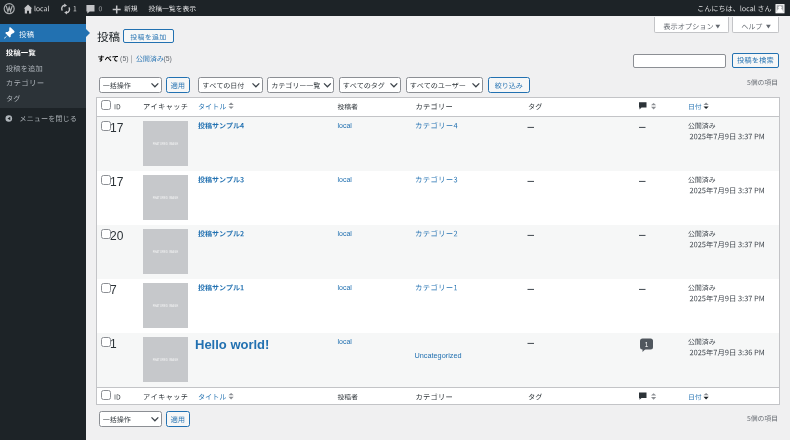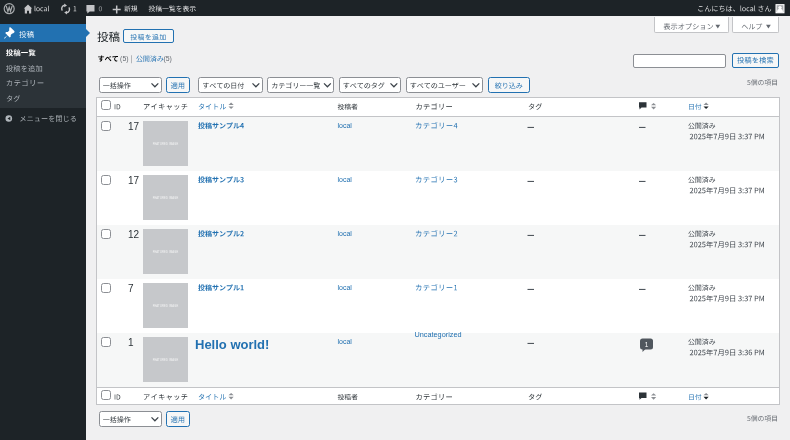--- a/index.html
+++ b/index.html
@@ -12,21 +12,21 @@
 #addnew{position:absolute;left:122.5px;top:29.1px;width:51.6px;height:14.3px;border:1px solid #2271b1;border-radius:2px;background:#f6f7f7}
 #sinput{position:absolute;left:633px;top:53.5px;width:92.7px;height:14.2px;background:#fff;border:1px solid #8c8f94;border-radius:2px}
 #sbtn{position:absolute;left:732px;top:53.3px;width:46.8px;height:14.7px;background:#f6f7f7;border:1px solid #2271b1;border-radius:2px}
 .sel{position:absolute;height:15.5px;background:#fff;border:1px solid #8c8f94;border-radius:2.5px}
 .btn2{position:absolute;height:15.5px;background:#f6f7f7;border:1px solid #2271b1;border-radius:2.5px}
 #table{position:absolute;left:96px;top:96.5px;width:683.5px;height:308.8px;background:#fff;border:1px solid #c3c4c7}
 #thead{position:absolute;left:96px;top:96.5px;width:683.5px;height:20.0px;border-bottom:1px solid #c3c4c7}
 #tfoot{position:absolute;left:96px;top:386.5px;width:683.5px;height:18.80000000000001px;border-top:1px solid #c3c4c7}
 .row{position:absolute;left:96.5px;width:682.5px}
 .cb,.hcb{position:absolute;left:101px;width:10px;height:10px;background:#fff;border:1px solid #8c8f94;border-radius:2.5px}
-.idt{position:absolute;left:128px;font-size:10px;color:#2c3338}
+.idt{position:absolute;left:110px;font-size:12px;color:#2c3338}
 .thumb{position:absolute;left:143px;width:45px;height:45px;background:#c6c8cb}
 .loc{position:absolute;left:337.5px;font-size:7px;color:#2271b1}
 .hw{position:absolute;left:195px;font-size:13px;font-weight:bold;color:#2271b1}
 .unc{position:absolute;left:414.5px;font-size:7.3px;color:#2271b1}
 #ov{position:absolute;left:0;top:0;pointer-events:none}
 </style></head><body>
 <div id="page">
 <div id="abar"></div>
 <div id="smenu"></div>
 <div id="sub"></div>
@@ -49,40 +49,40 @@
 <div class="row" style="top:116.5px;height:54.0px;background:#f6f7f7"></div>
     <div class="cb" style="top:120.8px"></div>
     <div class="idt" style="top:121.1px">17</div>
     <div class="thumb" style="top:121.0px"></div>
     <div class="row" style="top:170.5px;height:54.0px;background:#fff"></div>
     <div class="cb" style="top:174.8px"></div>
     <div class="idt" style="top:175.1px">17</div>
     <div class="thumb" style="top:175.0px"></div>
     <div class="row" style="top:224.5px;height:54.0px;background:#f6f7f7"></div>
     <div class="cb" style="top:228.8px"></div>
-    <div class="idt" style="top:229.1px">12</div>
+    <div class="idt" style="top:229.1px">20</div>
     <div class="thumb" style="top:229.0px"></div>
     <div class="row" style="top:278.5px;height:54.0px;background:#fff"></div>
     <div class="cb" style="top:282.8px"></div>
     <div class="idt" style="top:283.1px">7</div>
     <div class="thumb" style="top:283.0px"></div>
     <div class="row" style="top:332.5px;height:54.0px;background:#f6f7f7"></div>
     <div class="cb" style="top:336.8px"></div>
     <div class="idt" style="top:337.1px">1</div>
     <div class="thumb" style="top:337.0px"></div>
 <div id="tfoot"></div>
 <div class="hcb" style="top:100.0px"></div>
 <div class="hcb" style="top:390.3px"></div>
 <a class="loc" style="top:121.7px">local</a>
     <a class="loc" style="top:175.7px">local</a>
     <a class="loc" style="top:229.7px">local</a>
     <a class="loc" style="top:283.7px">local</a>
     <a class="loc" style="top:337.7px">local</a>
 <a class="hw" style="top:336.5px">Hello world!</a>
-    <a class="unc" style="top:330px">Uncategorized</a>
+    <a class="unc" style="top:351px">Uncategorized</a>
 <div class="sel" style="left:98.5px;top:411px;width:63px"></div>
 <div class="btn2" style="left:165.5px;top:411px;width:24.6px"></div>
 <svg id="ov" width="790" height="440" viewBox="0 0 790 440">
       <defs>
         <g id="t0">
           <path d="M1.3 0.1Q1.0 0.1 0.9 -0.0Q0.8 -0.1 0.7 -0.3Q0.6 -0.5 0.6 -0.7V-5.4H1.3V-0.7Q1.3 -0.6 1.3 -0.5Q1.4 -0.4 1.4 -0.4Q1.4 -0.4 1.5 -0.4Q1.5 -0.4 1.6 -0.4L1.6 0.0Q1.6 0.1 1.5 0.1Q1.4 0.1 1.3 0.1Z M4.0 0.1Q3.5 0.1 3.1 -0.1Q2.8 -0.4 2.5 -0.8Q2.3 -1.2 2.3 -1.8Q2.3 -2.5 2.5 -2.9Q2.8 -3.3 3.1 -3.6Q3.5 -3.8 4.0 -3.8Q4.3 -3.8 4.6 -3.7Q5.0 -3.5 5.2 -3.3Q5.4 -3.0 5.6 -2.7Q5.7 -2.3 5.7 -1.8Q5.7 -1.2 5.5 -0.8Q5.2 -0.4 4.8 -0.1Q4.4 0.1 4.0 0.1ZM4.0 -0.4Q4.3 -0.4 4.6 -0.6Q4.8 -0.8 4.9 -1.1Q5.1 -1.4 5.1 -1.8Q5.1 -2.3 4.9 -2.6Q4.8 -2.9 4.6 -3.1Q4.3 -3.3 4.0 -3.3Q3.7 -3.3 3.4 -3.1Q3.2 -2.9 3.1 -2.6Q2.9 -2.3 2.9 -1.8Q2.9 -1.4 3.1 -1.1Q3.2 -0.8 3.4 -0.6Q3.7 -0.4 4.0 -0.4Z M8.1 0.1Q7.6 0.1 7.3 -0.1Q6.9 -0.4 6.6 -0.8Q6.4 -1.2 6.4 -1.8Q6.4 -2.5 6.7 -2.9Q6.9 -3.3 7.3 -3.6Q7.7 -3.8 8.2 -3.8Q8.5 -3.8 8.8 -3.7Q9.1 -3.5 9.3 -3.4L8.9 -2.9Q8.8 -3.1 8.6 -3.2Q8.4 -3.3 8.2 -3.3Q7.9 -3.3 7.6 -3.1Q7.3 -2.9 7.2 -2.6Q7.0 -2.3 7.0 -1.8Q7.0 -1.4 7.2 -1.1Q7.3 -0.8 7.6 -0.6Q7.8 -0.4 8.2 -0.4Q8.4 -0.4 8.7 -0.5Q8.9 -0.6 9.1 -0.8L9.3 -0.4Q9.1 -0.2 8.8 -0.0Q8.5 0.1 8.1 0.1Z M11.0 0.1Q10.7 0.1 10.4 -0.0Q10.2 -0.2 10.1 -0.4Q9.9 -0.6 9.9 -1.0Q9.9 -1.6 10.5 -1.9Q11.0 -2.2 12.2 -2.3Q12.2 -2.6 12.1 -2.8Q12.1 -3.0 11.9 -3.1Q11.7 -3.3 11.4 -3.3Q11.1 -3.3 10.8 -3.1Q10.5 -3.0 10.3 -2.9L10.1 -3.3Q10.2 -3.4 10.5 -3.5Q10.7 -3.6 11.0 -3.7Q11.2 -3.8 11.5 -3.8Q12.0 -3.8 12.3 -3.6Q12.5 -3.4 12.7 -3.1Q12.8 -2.7 12.8 -2.3V0.0H12.3L12.2 -0.4H12.2Q12.0 -0.2 11.7 -0.1Q11.3 0.1 11.0 0.1ZM11.2 -0.4Q11.4 -0.4 11.7 -0.5Q11.9 -0.7 12.2 -0.9V-1.9Q11.6 -1.9 11.2 -1.7Q10.8 -1.6 10.7 -1.4Q10.5 -1.2 10.5 -1.0Q10.5 -0.7 10.7 -0.5Q10.9 -0.4 11.2 -0.4Z M14.6 0.1Q14.4 0.1 14.3 -0.0Q14.1 -0.1 14.0 -0.3Q14.0 -0.5 14.0 -0.7V-5.4H14.6V-0.7Q14.6 -0.6 14.7 -0.5Q14.7 -0.4 14.8 -0.4Q14.8 -0.4 14.8 -0.4Q14.9 -0.4 14.9 -0.4L15.0 0.0Q14.9 0.1 14.8 0.1Q14.8 0.1 14.6 0.1Z"></path>
         </g>
         <g id="t1">
           <path d="M0.6 0.0V-0.5H1.7V-4.2H0.8V-4.6Q1.2 -4.7 1.4 -4.8Q1.7 -4.9 1.9 -5.0H2.3V-0.5H3.3V0.0Z"></path>
         </g>

